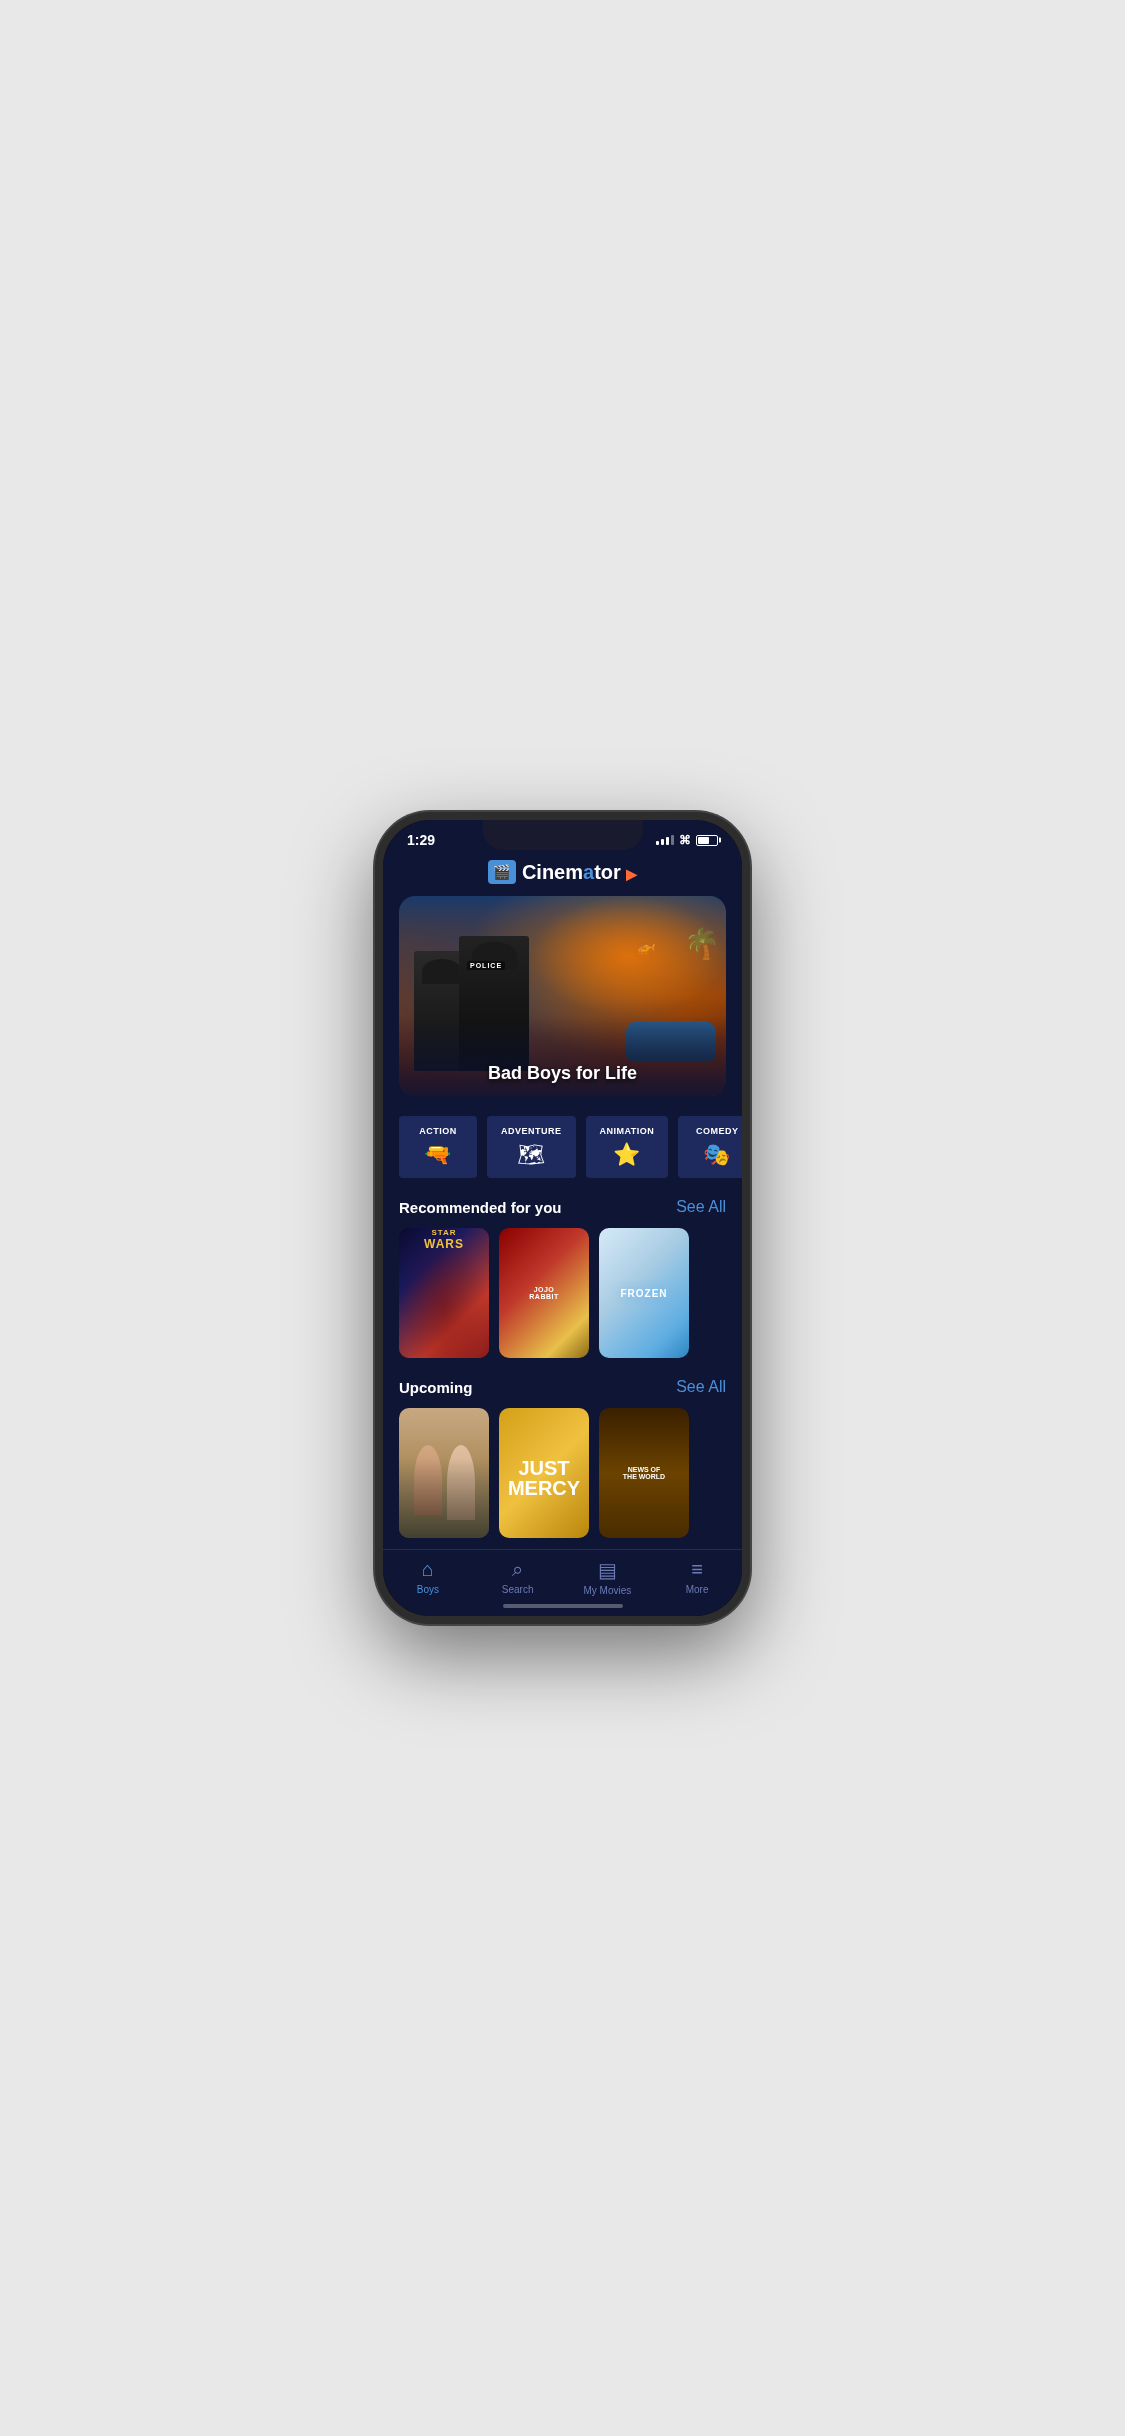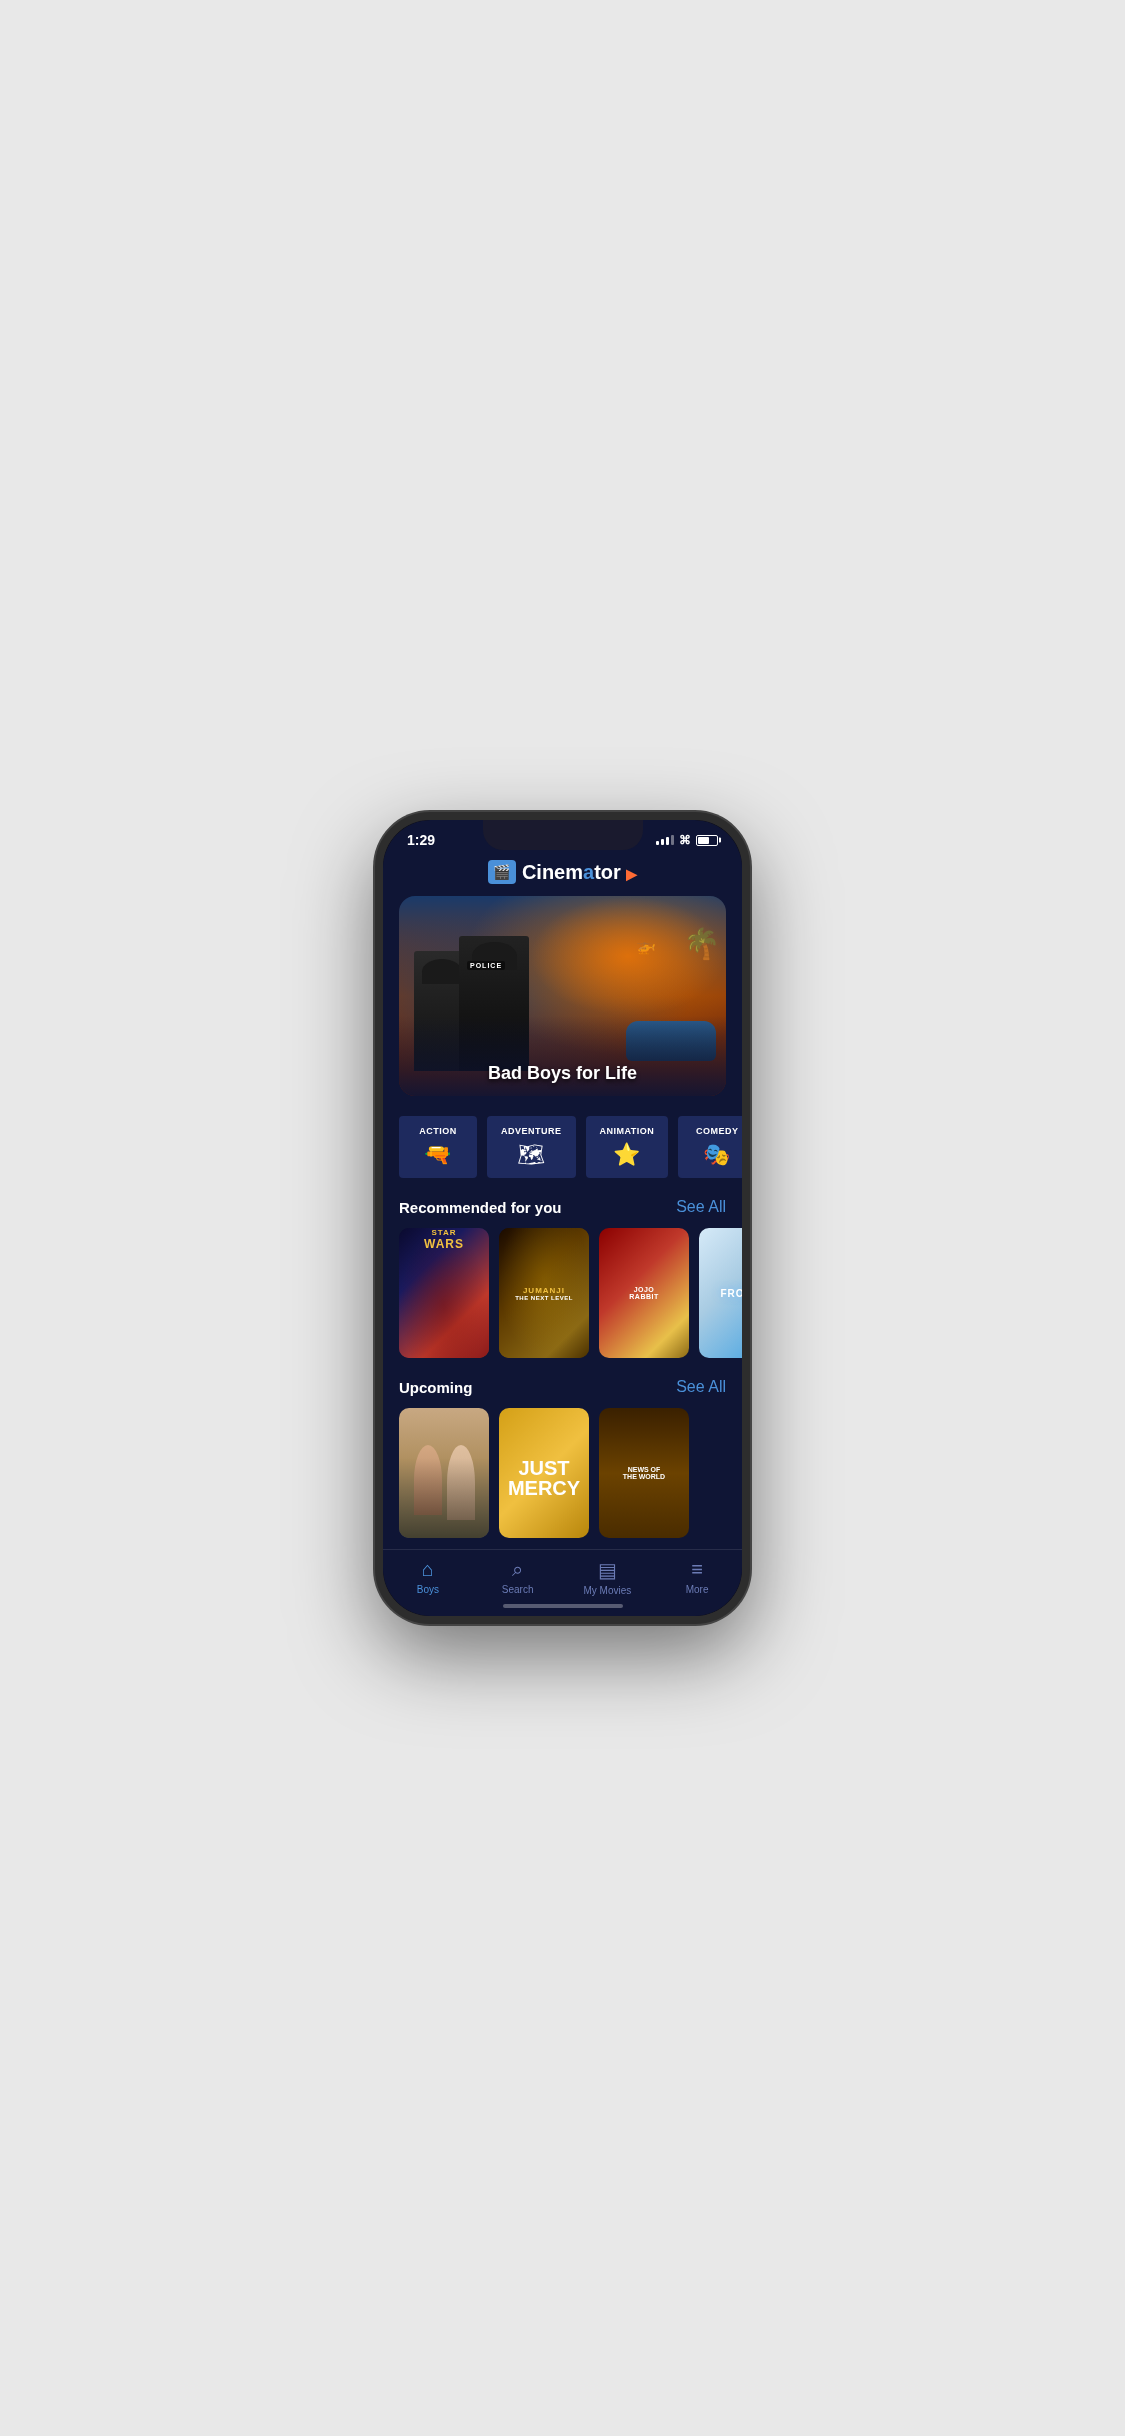--- a/index.html
+++ b/index.html
@@ -373,29 +373,20 @@
         <div class="movie-card poster-starwars">
           <div style="width:100%;height:100%;display:flex;align-items:flex-start;justify-content:center;background:linear-gradient(135deg,#0a0a2e 0%,#1a1a5e 30%,#c0392b 70%,#8a1a1a 100%); position:relative;">
             <div style="position:absolute;top:0;left:0;right:0;bottom:0;background:radial-gradient(ellipse at 50% 60%,rgba(100,0,0,0.4) 0%,transparent 70%);"></div>
             <div style="z-index:1;text-align:center;">
               <div style="color:#f0c040;font-size:8px;font-weight:900;letter-spacing:1px;">STAR</div>
               <div style="color:#f0c040;font-size:12px;font-weight:900;letter-spacing:1px;">WARS</div>
             </div>
           </div>
         </div>
 
-        <div class="movie-card poster-jumanji">
-          <div style="width:100%;height:100%;background:linear-gradient(135deg,#1a0a00 0%,#5d3a00 40%,#8b6914 80%,#4a3000 100%);display:flex;align-items:center;justify-content:center; position:relative;">
-            <div style="position:absolute;top:0;left:0;right:0;bottom:0;background:radial-gradient(ellipse at 50% 40%,rgba(200,150,0,0.3) 0%,transparent 70%);"></div>
-            <div style="z-index:1;text-align:center;">
-              <div style="color:#f0c040;font-size:8px;font-weight:900;letter-spacing:1px;">JUMANJI</div>
-              <div style="color:white;font-size:6px;font-weight:600;letter-spacing:0.5px;">THE NEXT LEVEL</div>
-            </div>
-          </div>
-        </div>
 
         <div class="movie-card">
           <div style="width:100%;height:100%;background:linear-gradient(135deg,#8b0000 0%,#c0392b 40%,#e8c04a 80%,#8b6914 100%);display:flex;align-items:center;justify-content:center;">
             <div style="text-align:center;">
               <div style="color:white;font-size:7px;font-weight:900;letter-spacing:0.5px;">JOJO</div>
               <div style="color:white;font-size:7px;font-weight:900;letter-spacing:0.5px;">RABBIT</div>
             </div>
           </div>
         </div>
 

